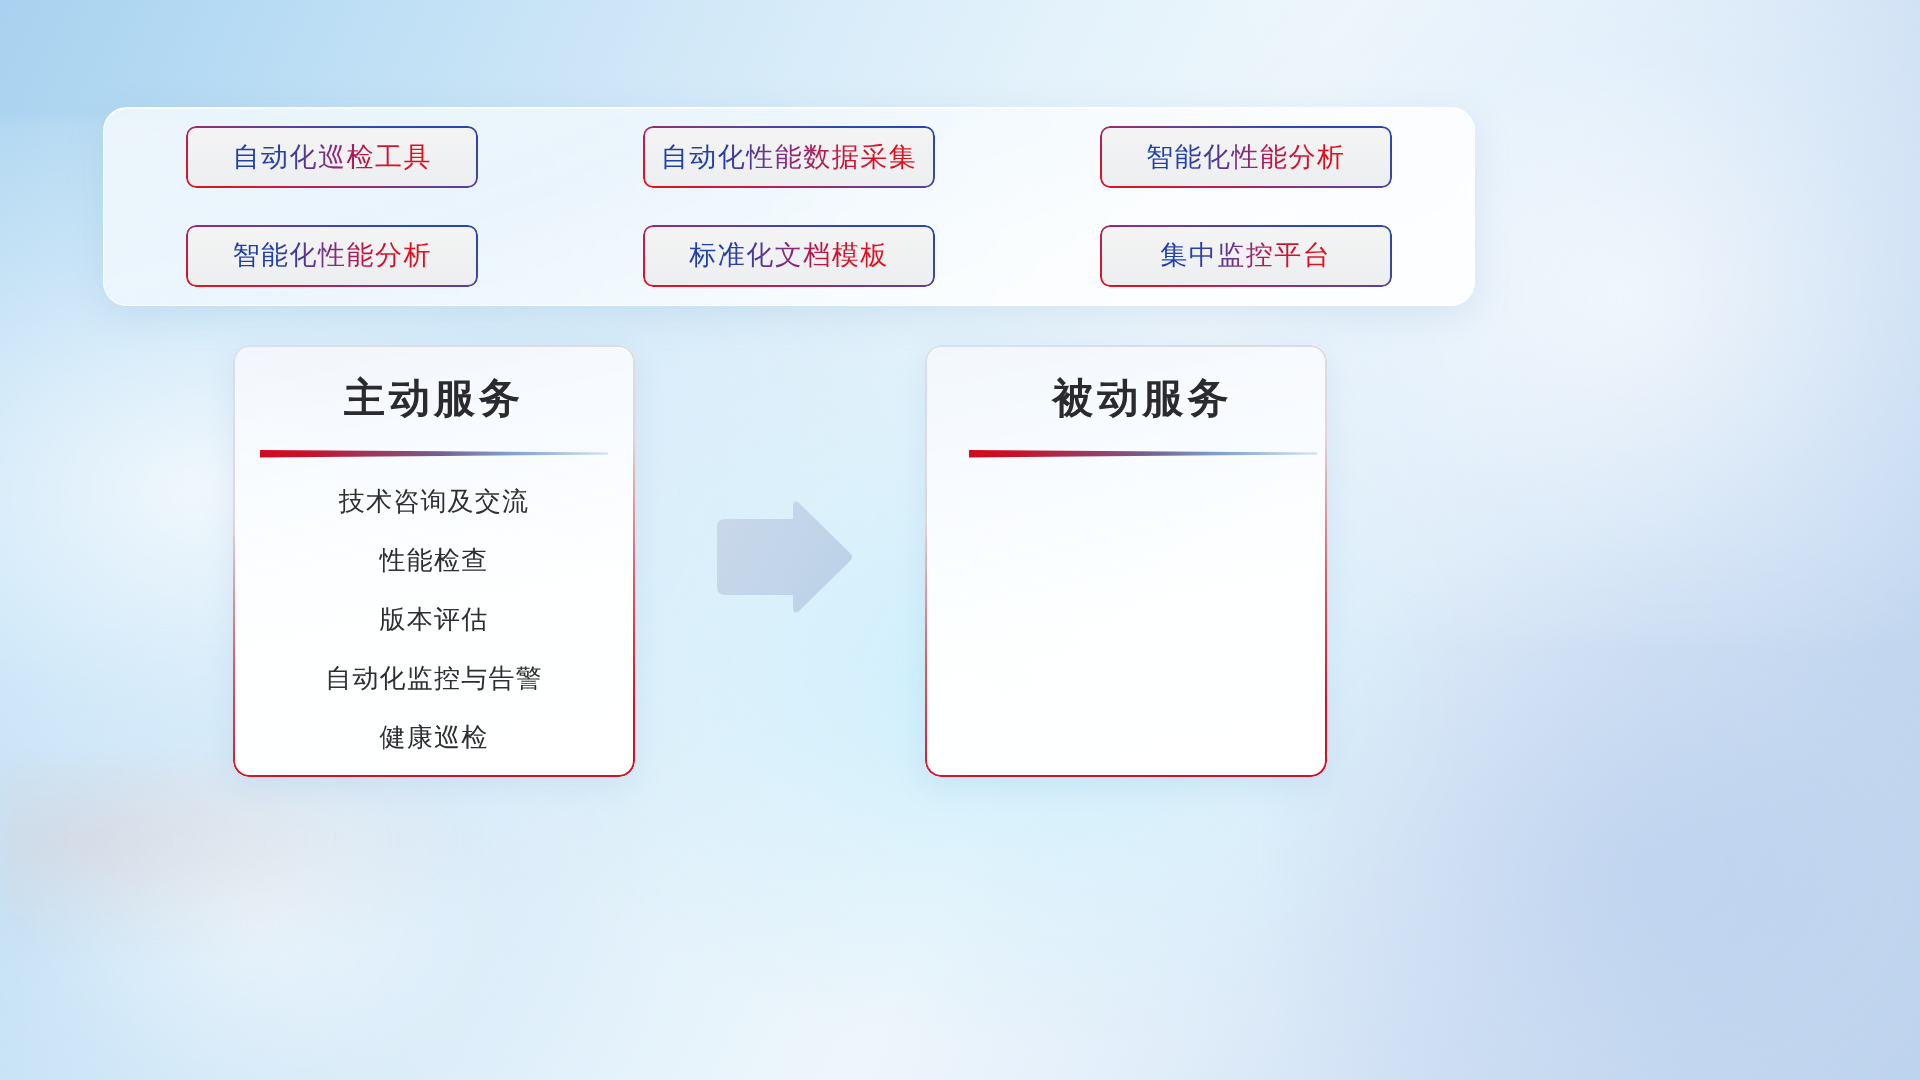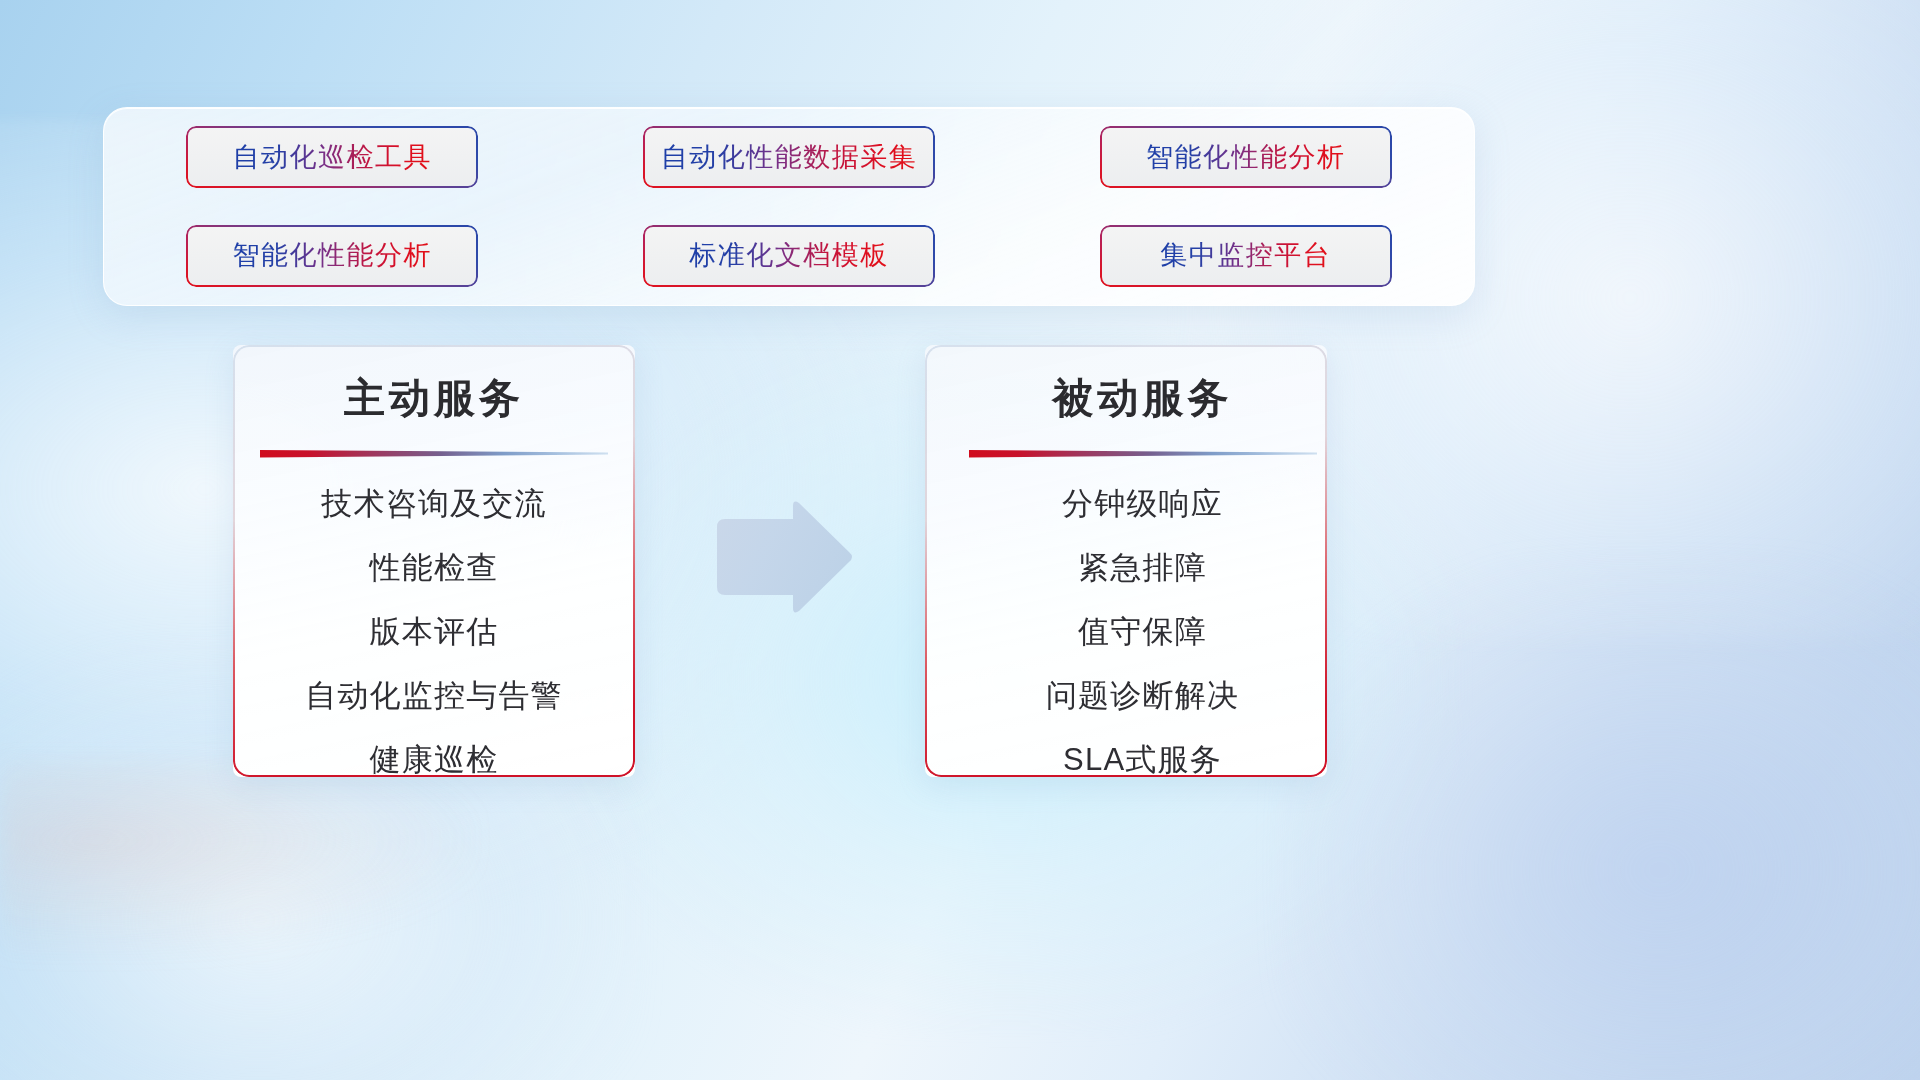--- a/index.html
+++ b/index.html
@@ -199,21 +199,21 @@
     -webkit-text-fill-color: transparent;
     color: transparent;
     white-space: nowrap;
   }
 
   
   .card {
     position: absolute;
     width: 402px;
     height: 432px;
-    border-radius: 8px;
+    border-radius: 16px;
     box-sizing: border-box;
     background: linear-gradient(168deg,
         rgba(243,247,252,0.94) 0%,
         rgba(250,252,255,0.92) 30%,
         rgba(255,255,255,0.96) 62%,
         rgba(255,255,255,0.99) 100%);
     box-shadow: 0 8px 30px rgba(120,160,200,0.16);
     overflow: hidden;
   }
 
@@ -263,21 +263,21 @@
 
   .card-list {
     position: relative;
     margin: 30px 0 0 0;
     padding: 0;
     list-style: none;
     text-align: center;
   }
 
   .card-list li {
-    font-size: 31px;
+    font-size: 26px;
     color: #2e2e33;
     letter-spacing: 1.2px;
     line-height: 1;
     margin-bottom: 33px;
     white-space: nowrap;
   }
 
   .card-list li:last-child { margin-bottom: 16px; }
 
   
@@ -386,22 +386,15 @@
             <stop offset="52%" stop-color="#75608f"></stop>
             <stop offset="70%" stop-color="#7e9cc8"></stop>
             <stop offset="86%" stop-color="#a8c2e0"></stop>
             <stop offset="100%" stop-color="#cfe0f0"></stop>
           </linearGradient>
         </defs>
         <path d="M0,2 L348,4.4 L348,6.6 L0,9.4 Z" fill="url(#divgrad-b)"></path>
       </svg>
     </div>
 
-    <ul class="card-list">
-      <li>分钟级响应</li>
-      <li>紧急排障</li>
-      <li>值守保障</li>
-      <li>问题诊断解决</li>
-      <li>SLA式服务</li>
-    </ul>
   </div>
 
 </div>
 
 </body></html>

